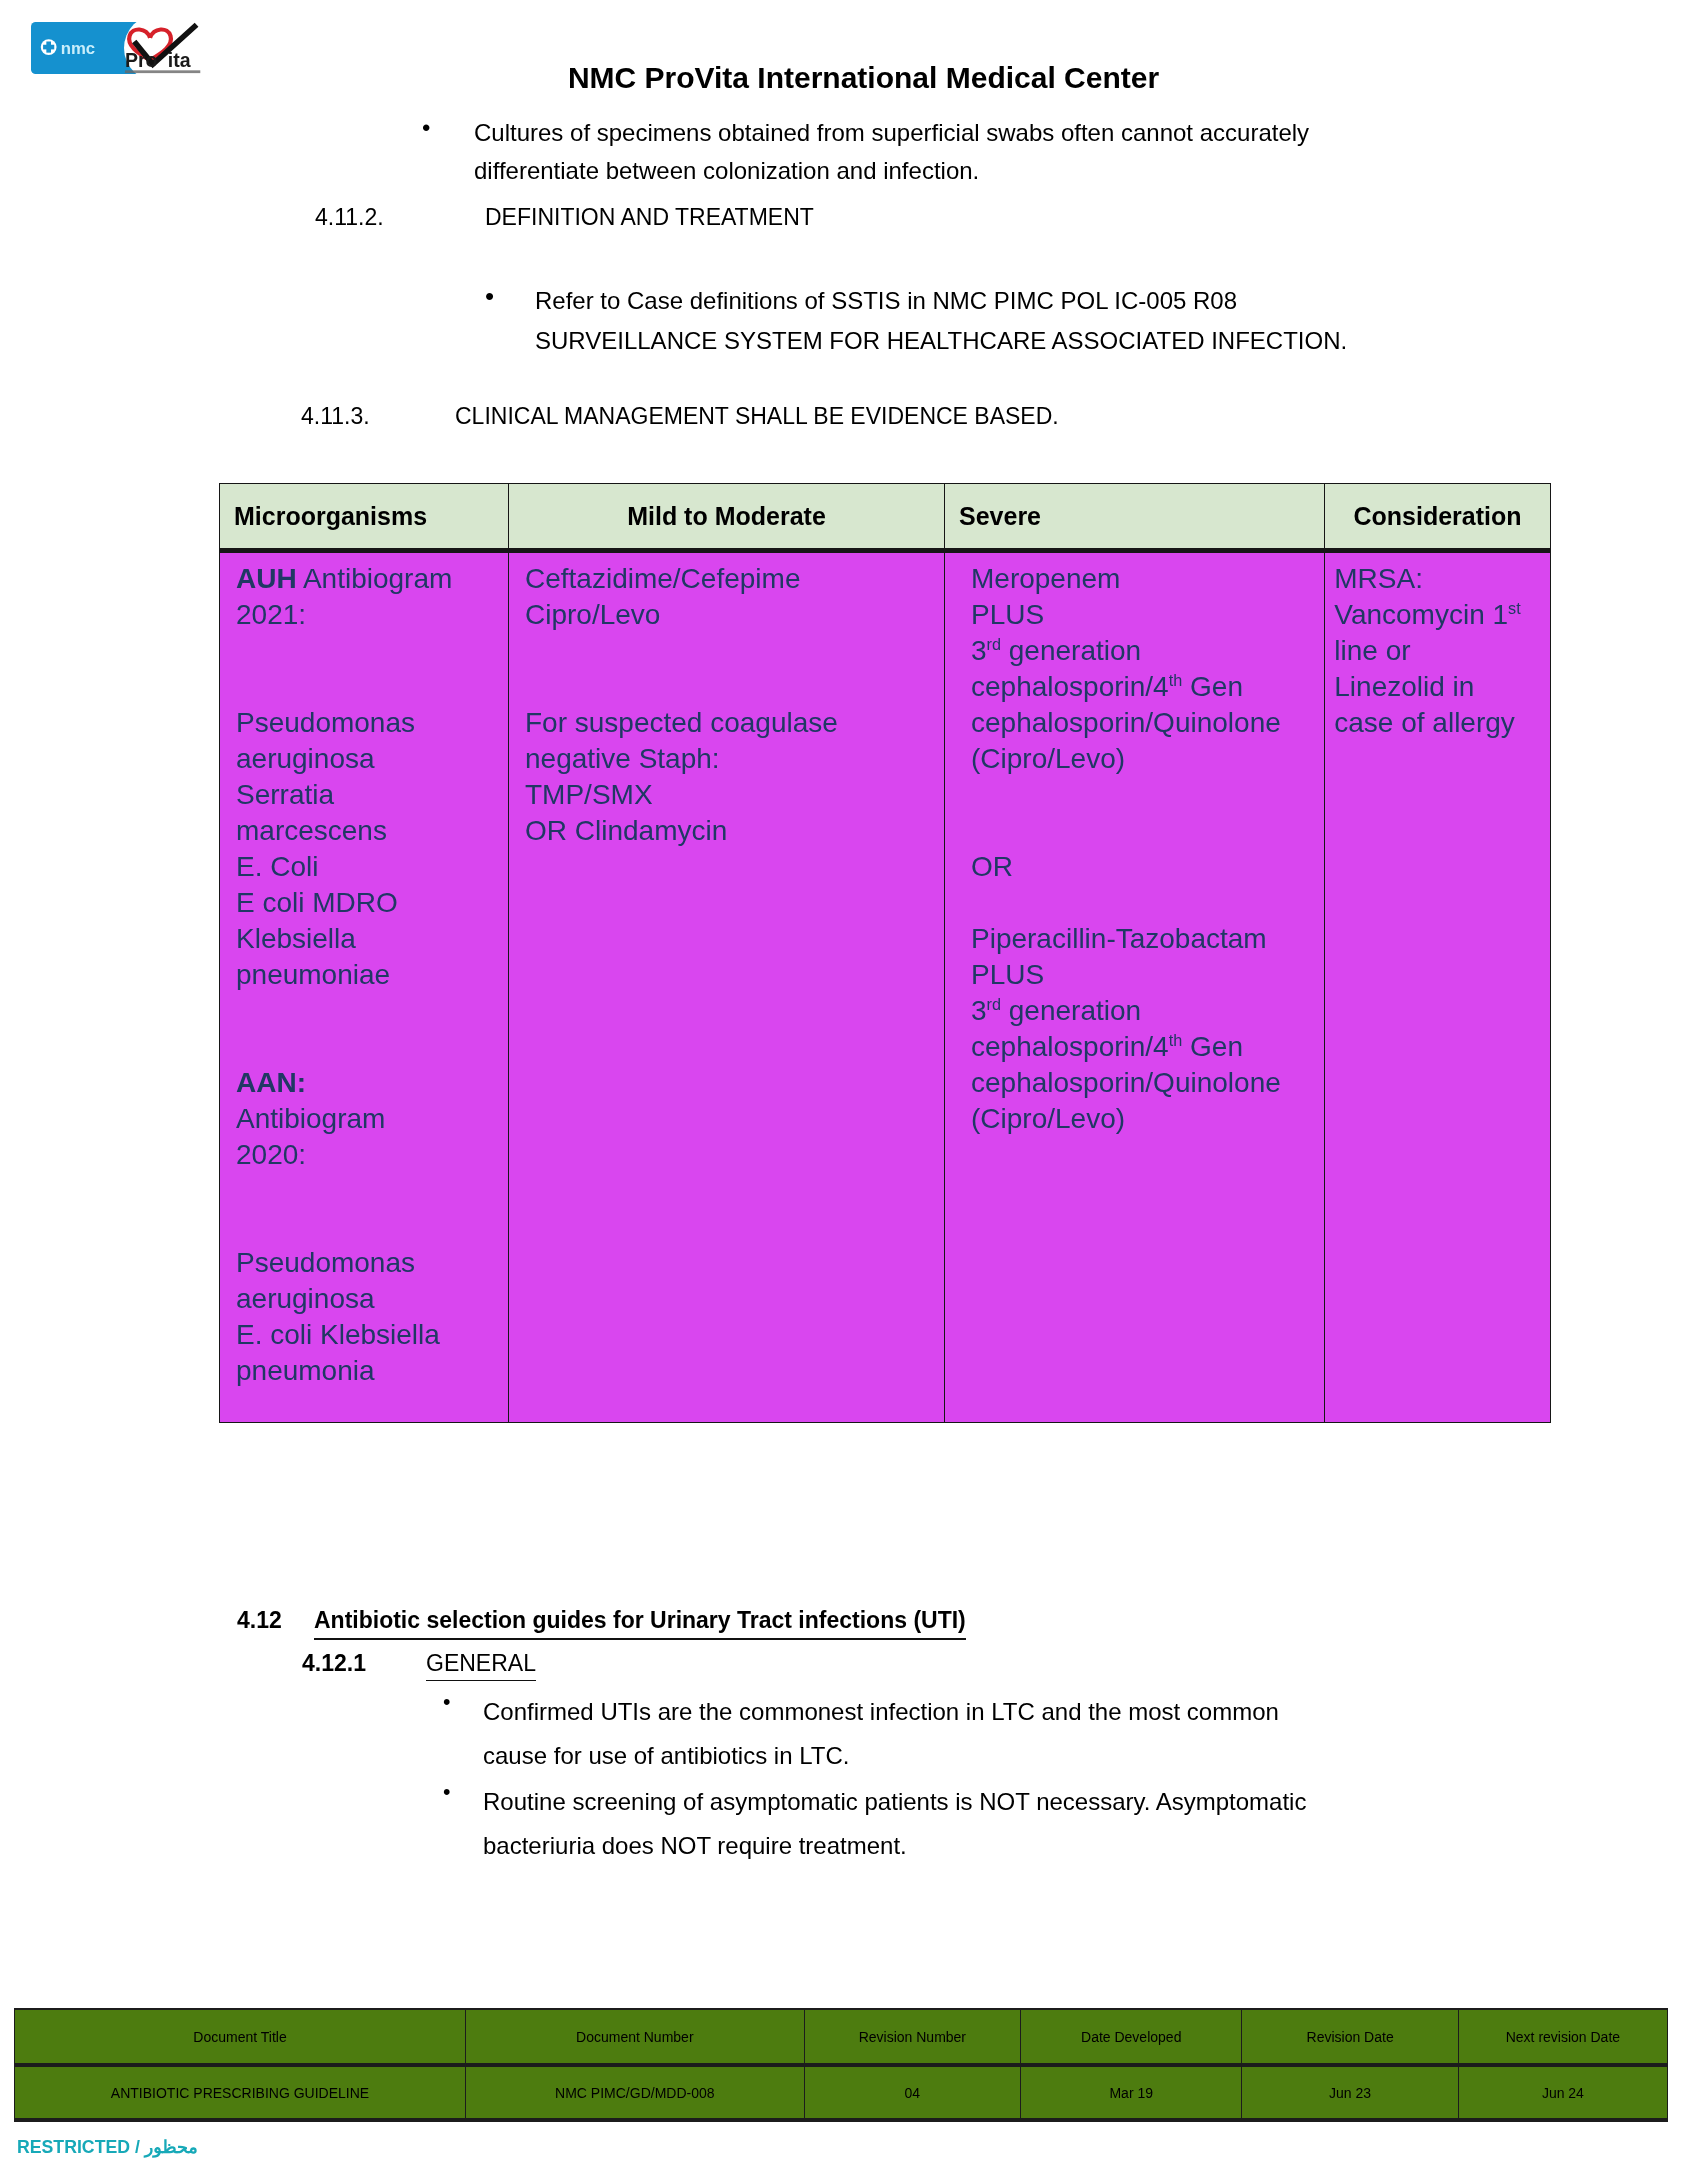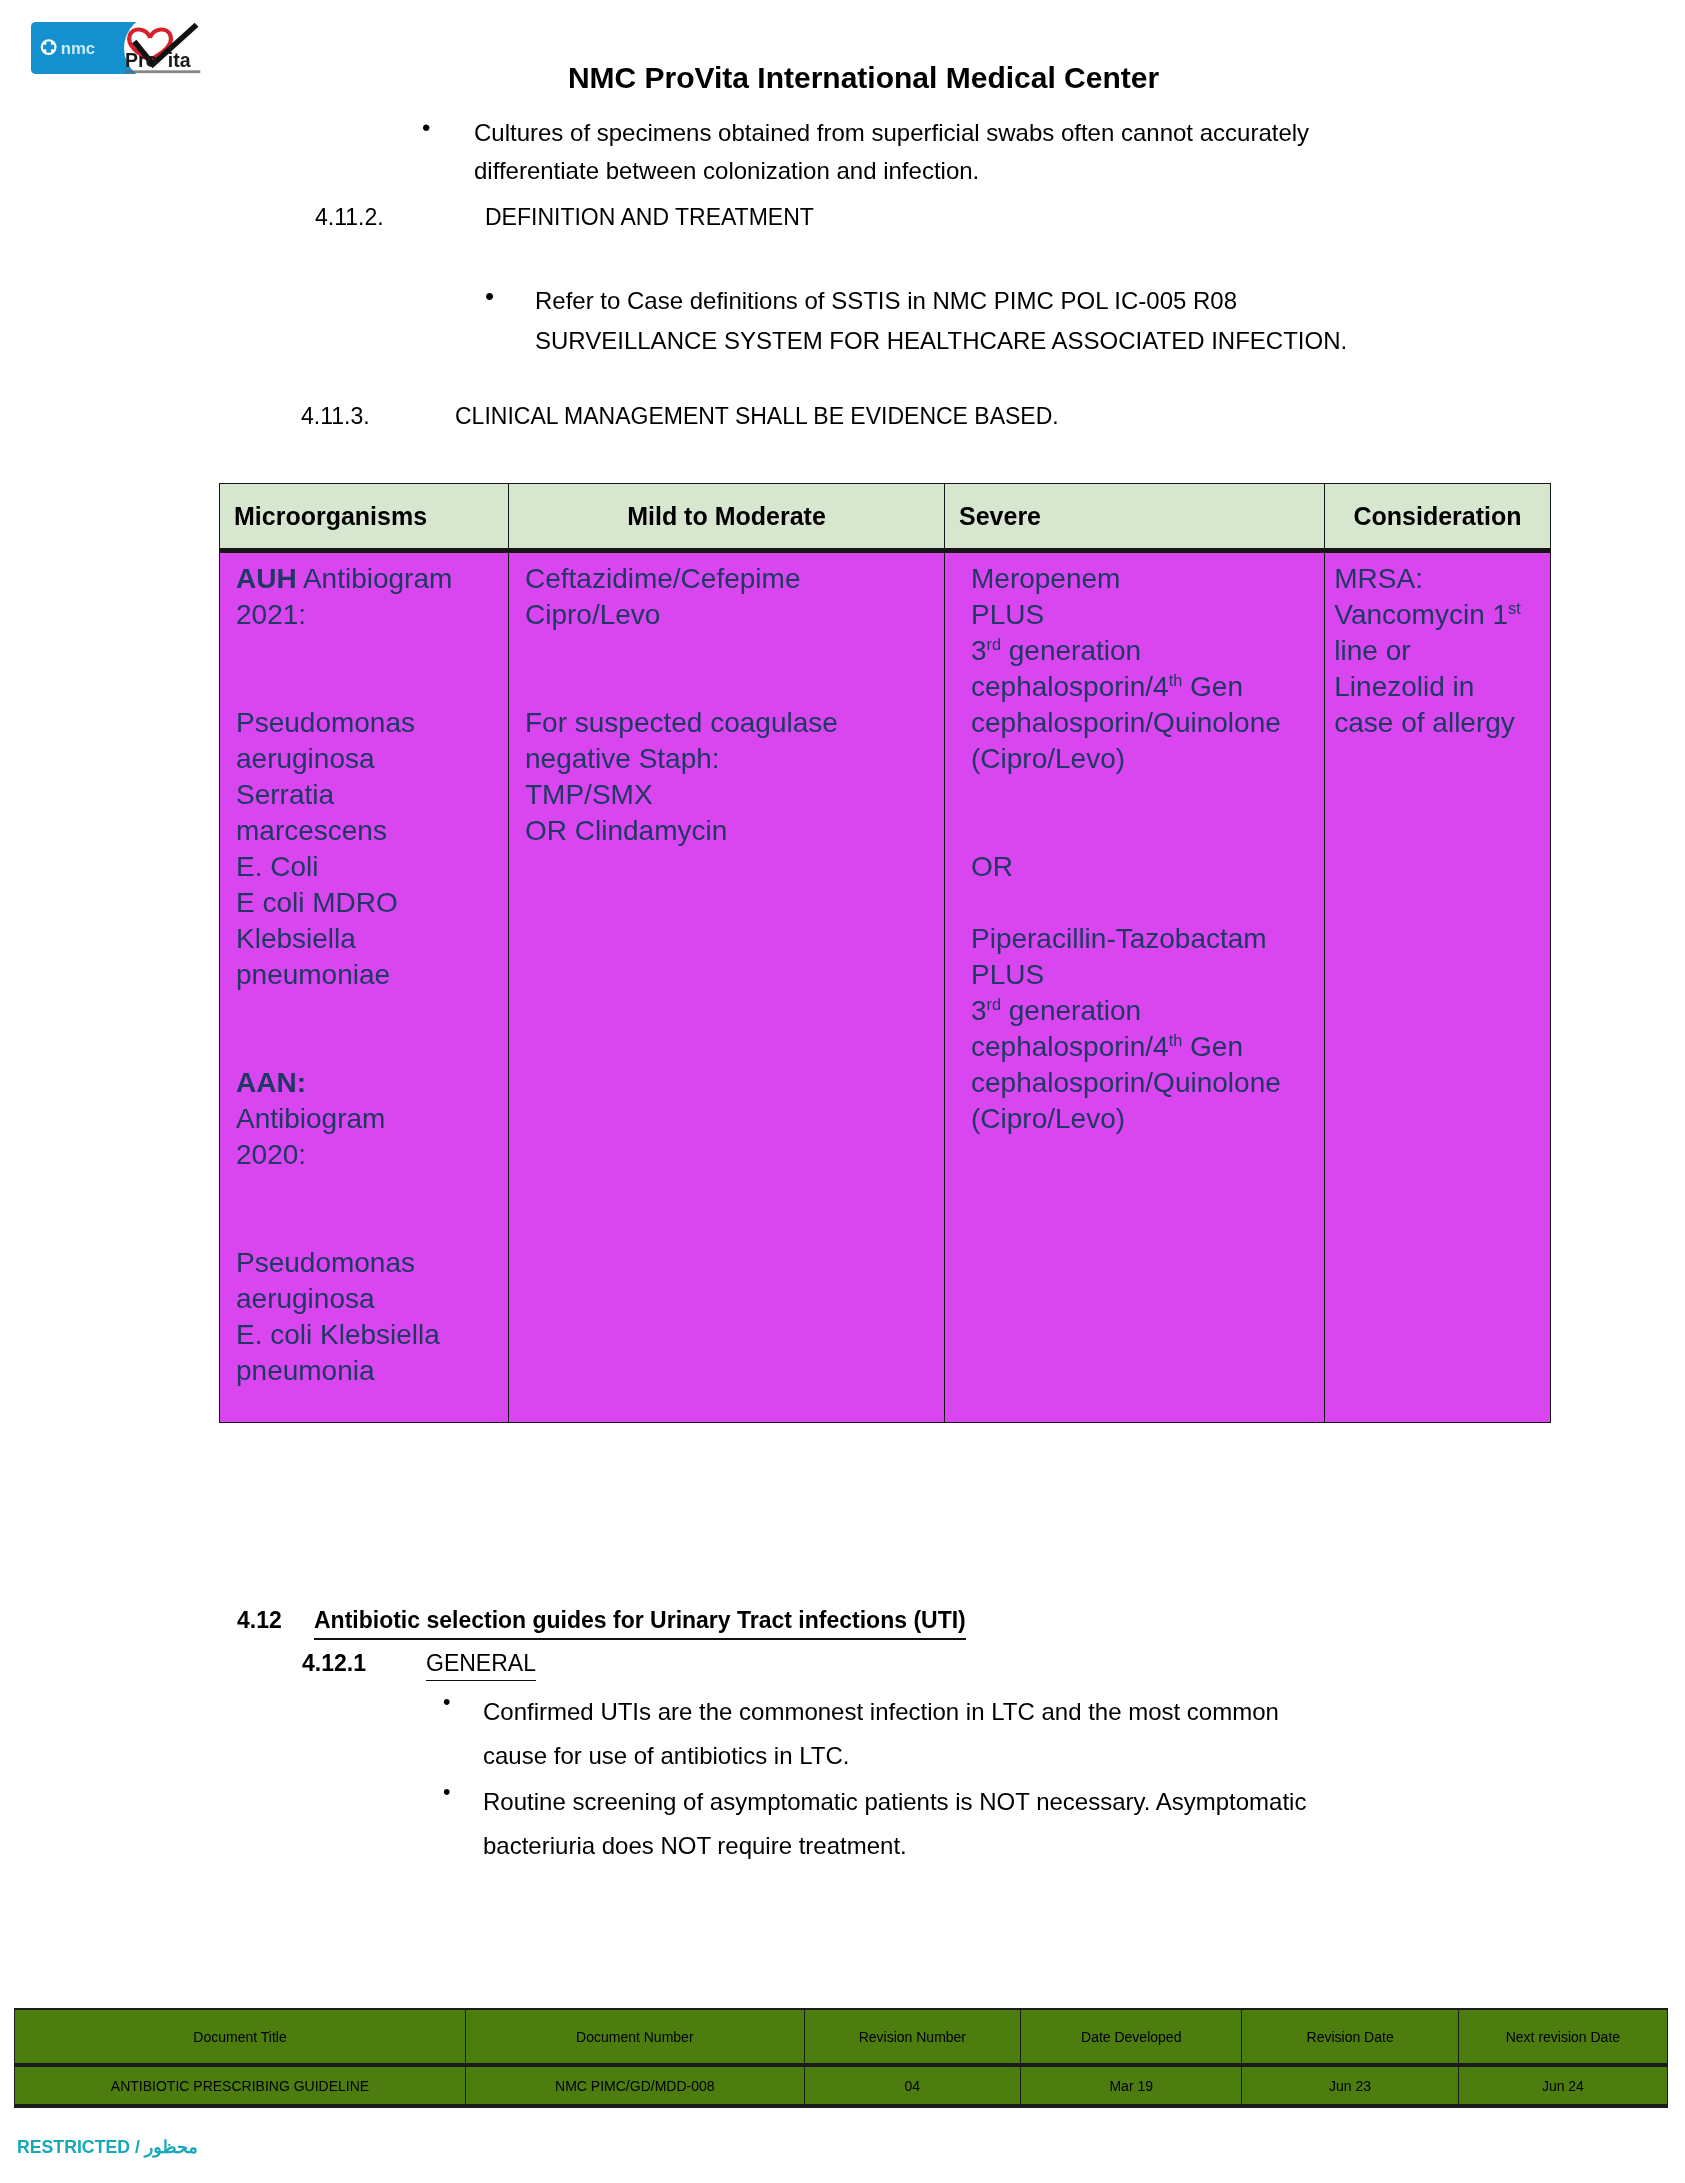--- a/index.html
+++ b/index.html
@@ -75,21 +75,21 @@
 
   
   .ft {
     position:absolute; left:14px; top:2008px; width:1654px;
     display:grid; grid-template-columns:27.3% 20.5% 13.1% 13.4% 13.1% 1fr;
     border:1.9px solid #1c1c1c; border-top-width:2.8px; border-bottom-width:4.2px;
     box-sizing:border-box; font-size:14px; background:#4d7c0f;
   }
   .ft > div { box-sizing:border-box; display:flex; align-items:center; justify-content:center; text-align:center; }
   .ft-h { height:57px; border-right:1.4px solid #1c1c1c; border-bottom:4.2px solid #1c1c1c; }
-  .ft-v { height:37px; border-right:1.4px solid #1c1c1c; }
+  .ft-v { height:51px; border-right:1.4px solid #1c1c1c; }
   .ft .last { border-right:none; }
 
   
   .restricted {
     position:absolute; left:17px; top:2137px;
     font-size:17.7px; font-weight:700; color:#17a9b8;
   }
 </style>
 </head>
 <body>

